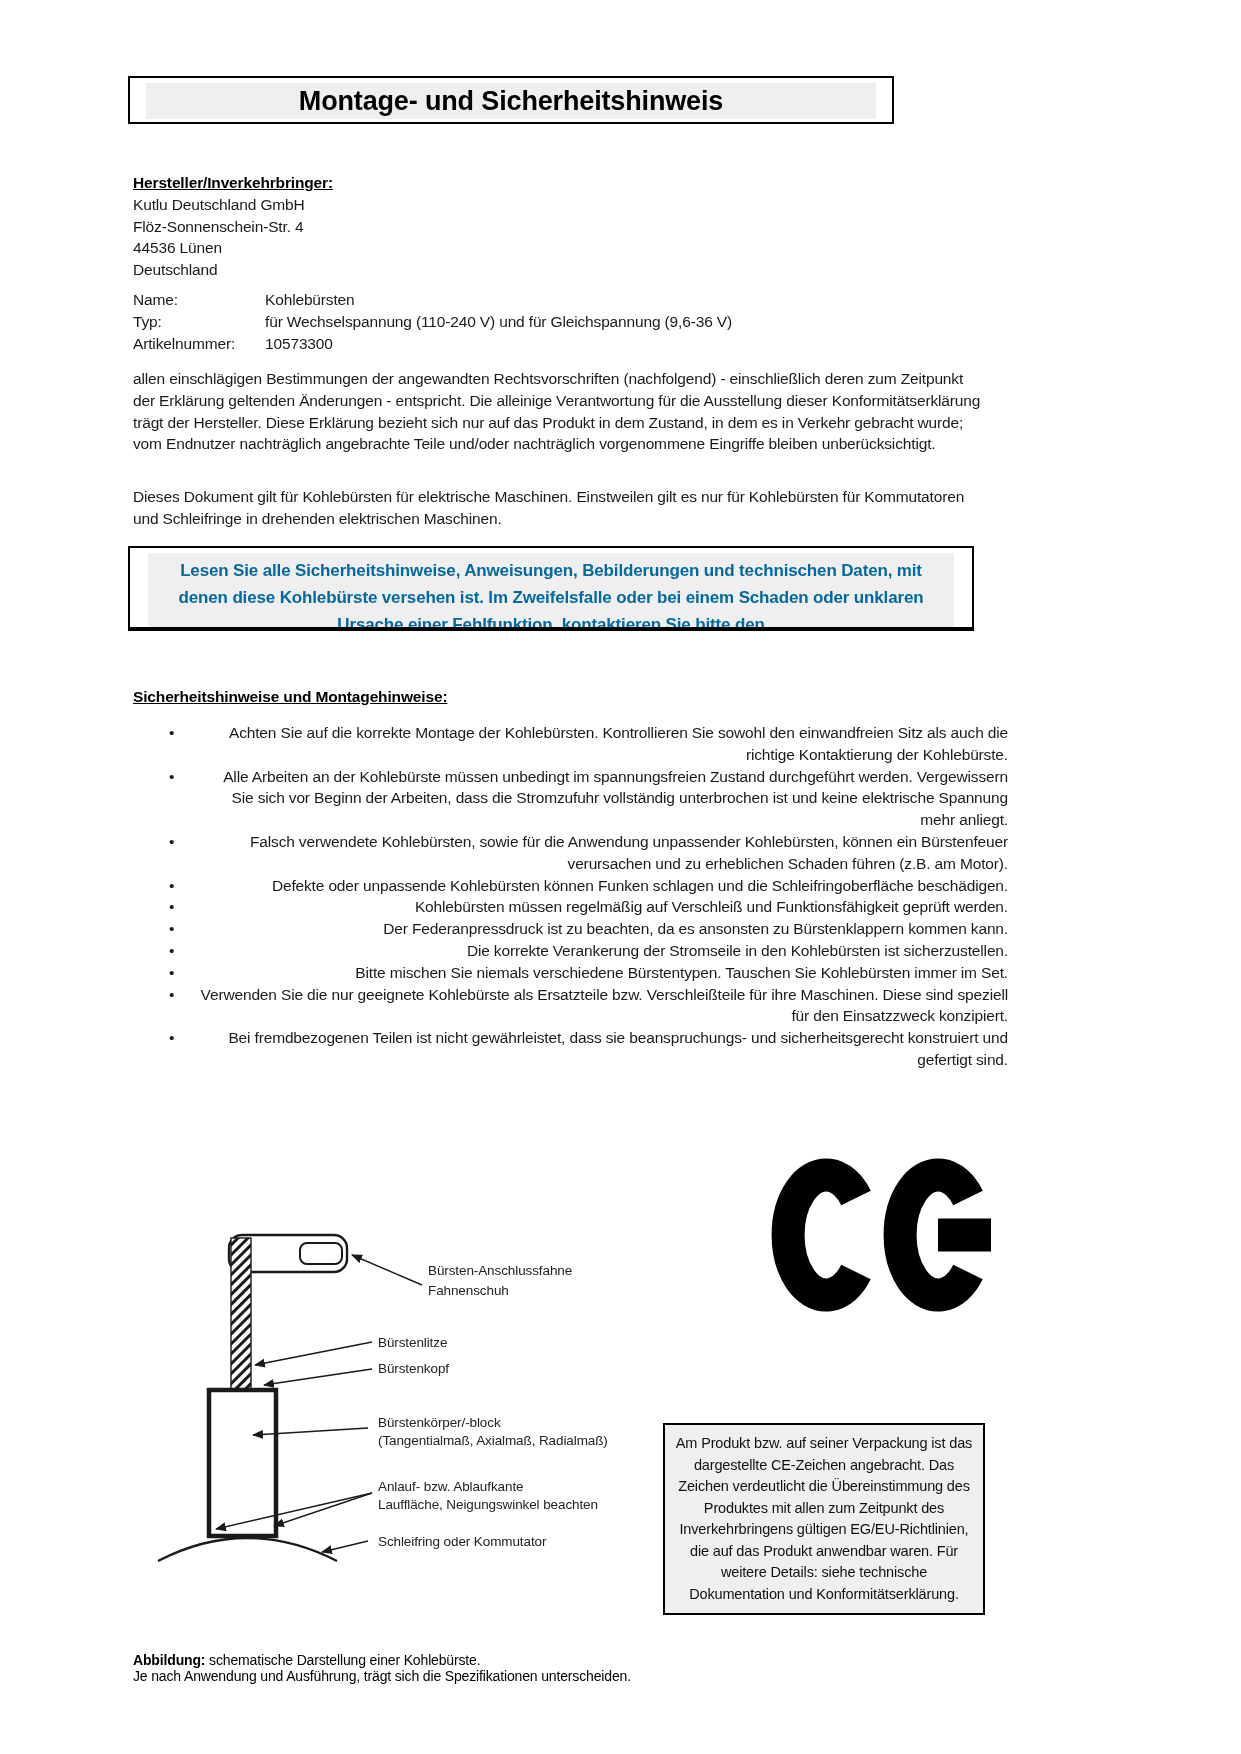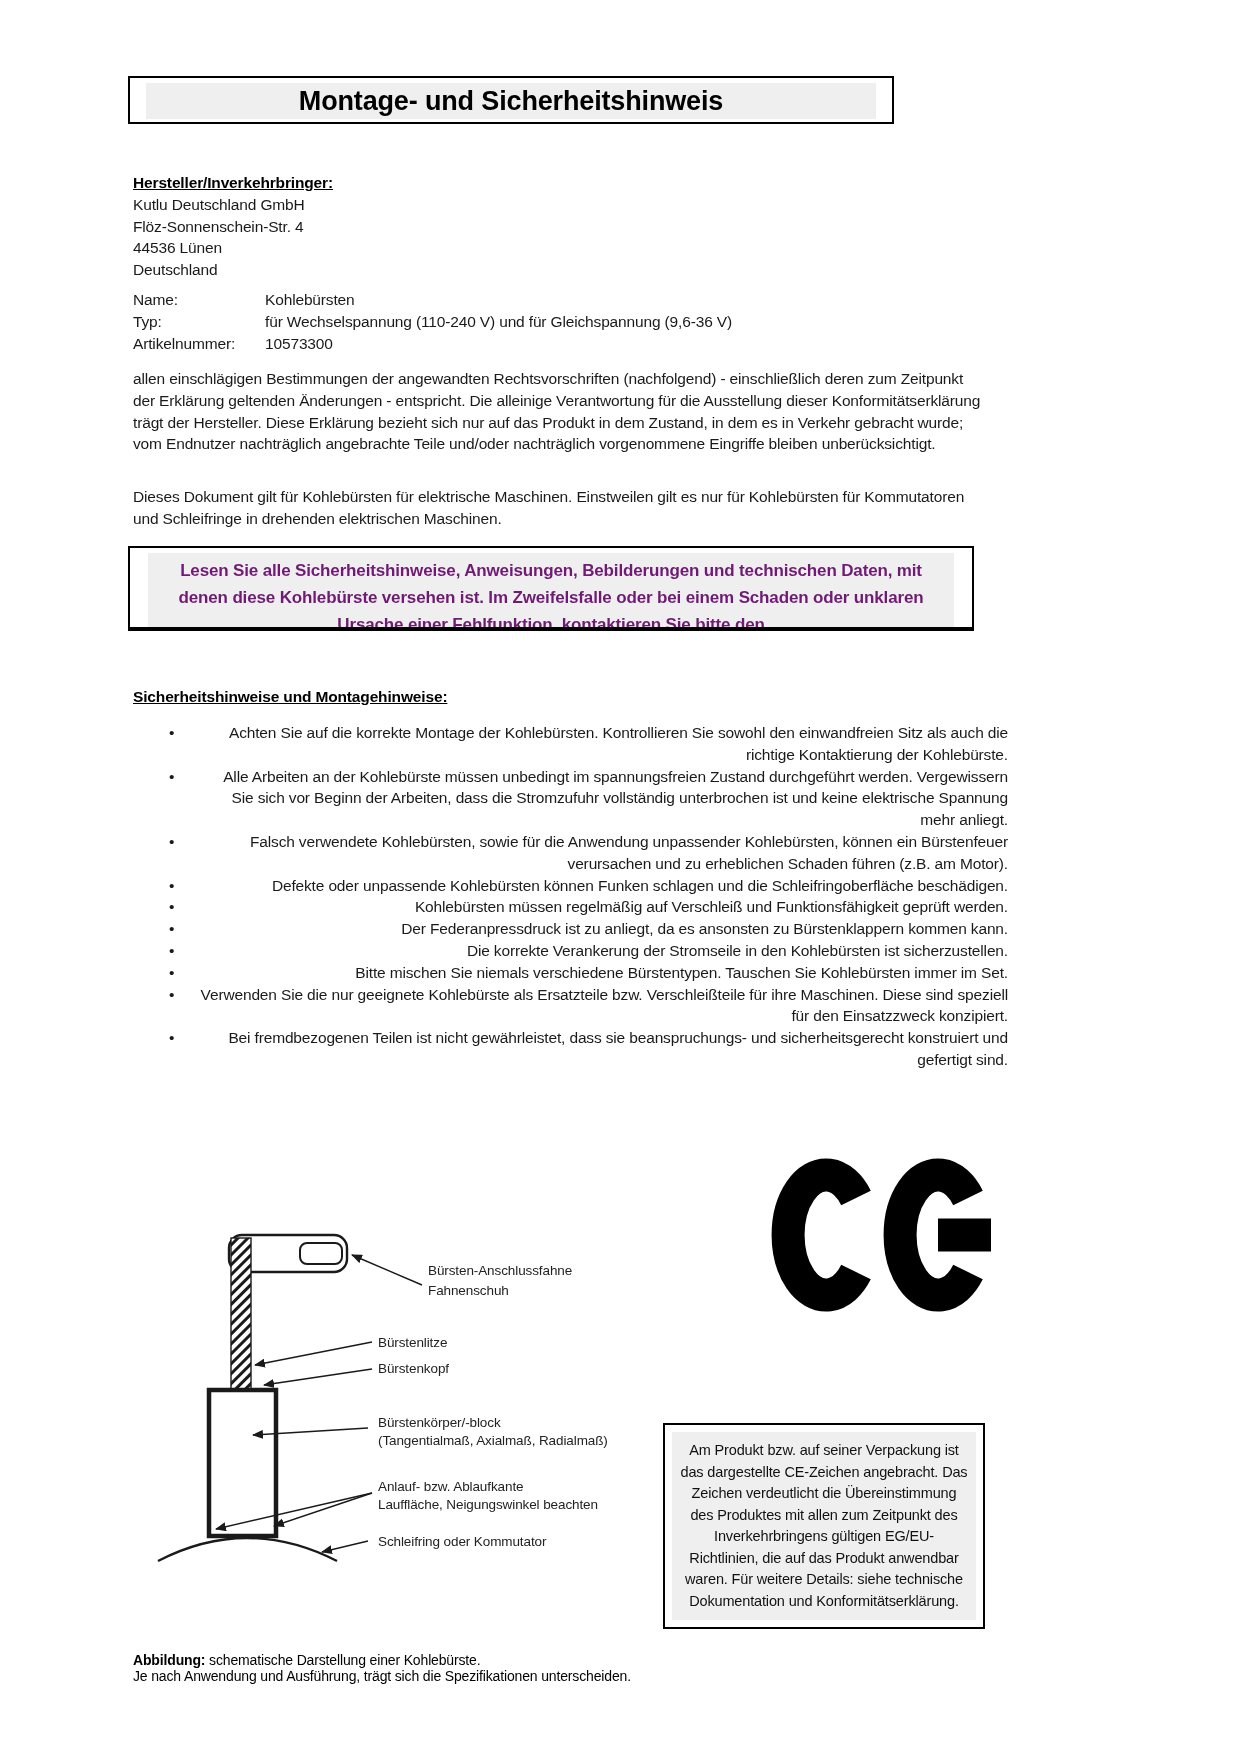--- a/index.html
+++ b/index.html
@@ -30,41 +30,41 @@
   .p1 { top:368px; }
   .p2 { top:486px; }
   
   .warn-box {
     position:absolute; left:128px; top:546px; width:846px; height:85px;
     border:2px solid #000; border-bottom-width:4px; box-sizing:border-box;
     overflow:hidden; background:#fff;
   }
   .warn-inner {
     margin:5px 18px 0 18px; background:#efefef; text-align:center;
-    font-weight:bold; font-size:17px; line-height:27px; color:#701a75;
+    font-weight:bold; font-size:17px; line-height:27px; color:#0369a1;
     padding:4px 28px 24px 28px;
   }
   
   .safety-head {
     position:absolute; left:133px; top:688px; font-size:15.5px; font-weight:bold;
     text-decoration:underline; color:#000;
   }
   .bullets {
     position:absolute; left:200px; top:722px; width:808px; margin:0; padding:0;
     list-style:none; font-size:15.5px; line-height:21.8px;
   }
   .bullets li { position:relative; margin:0; padding:0;text-align:right; }
   .bullets li::before { content:"\2022"; position:absolute; left:-31px; }
   
   .diagram { position:absolute; left:150px; top:1225px; }
   .diagram text { font-size:13.5px; fill:#222; letter-spacing:-0.1px; }
   .ce-mark { position:absolute; left:770px; top:1140px; }
   .ce-box {
     position:absolute; left:663px; top:1423px; width:322px;
-    border:2.5px solid #000; box-sizing:border-box; padding:7px; background:#fff;
+    border:2.5px solid #000; box-sizing:border-box; padding:0; background:#fff;
   }
   .ce-box-inner {
     background:#efefef; text-align:center; font-size:14.5px; line-height:21.5px;
     padding:8px 8px; color:#111;
   }
   .caption { position:absolute; left:133px; top:1652px; font-size:14px; line-height:16px; color:#000; }
   .caption b { font-weight:bold; }
 </style>
 </head>
 <body>
@@ -105,21 +105,21 @@
     <div class="warn-inner">Lesen Sie alle Sicherheitshinweise, Anweisungen, Bebilderungen und technischen Daten, mit denen diese Kohlebürste versehen ist. Im Zweifelsfalle oder bei einem Schaden oder unklaren Ursache einer Fehlfunktion, kontaktieren Sie bitte den</div>
   </div>
 
   <div class="safety-head">Sicherheitshinweise und Montagehinweise:</div>
   <ul class="bullets">
     <li>Achten Sie auf die korrekte Montage der Kohlebürsten. Kontrollieren Sie sowohl den einwandfreien Sitz als auch die richtige Kontaktierung der Kohlebürste.</li>
     <li>Alle Arbeiten an der Kohlebürste müssen unbedingt im spannungsfreien Zustand durchgeführt werden. Vergewissern Sie sich vor Beginn der Arbeiten, dass die Stromzufuhr vollständig unterbrochen ist und keine elektrische Spannung mehr anliegt.</li>
     <li>Falsch verwendete Kohlebürsten, sowie für die Anwendung unpassender Kohlebürsten, können ein Bürstenfeuer verursachen und zu erheblichen Schaden führen (z.B. am Motor).</li>
     <li>Defekte oder unpassende Kohlebürsten können Funken schlagen und die Schleifringoberfläche beschädigen.</li>
     <li>Kohlebürsten müssen regelmäßig auf Verschleiß und Funktionsfähigkeit geprüft werden.</li>
-    <li>Der Federanpressdruck ist zu anliegt, da es ansonsten zu Bürstenklappern kommen kann.</li>
+    <li>Der Federanpressdruck ist zu beachten, da es ansonsten zu Bürstenklappern kommen kann.</li>
     <li>Die korrekte Verankerung der Stromseile in den Kohlebürsten ist sicherzustellen.</li>
     <li>Bitte mischen Sie niemals verschiedene Bürstentypen. Tauschen Sie Kohlebürsten immer im Set.</li>
     <li>Verwenden Sie die nur geeignete Kohlebürste als Ersatzteile bzw. Verschleißteile für ihre Maschinen. Diese sind speziell für den Einsatzzweck konzipiert.</li>
     <li>Bei fremdbezogenen Teilen ist nicht gewährleistet, dass sie beanspruchungs- und sicherheitsgerecht konstruiert und gefertigt sind.</li>
   </ul>
 
   <svg class="diagram" width="470" height="350" viewBox="0 0 470 350">
     <defs>
       <pattern id="hatch" patternUnits="userSpaceOnUse" width="7" height="7" patternTransform="rotate(45)">
         <rect width="7" height="7" fill="#ffffff"></rect>

